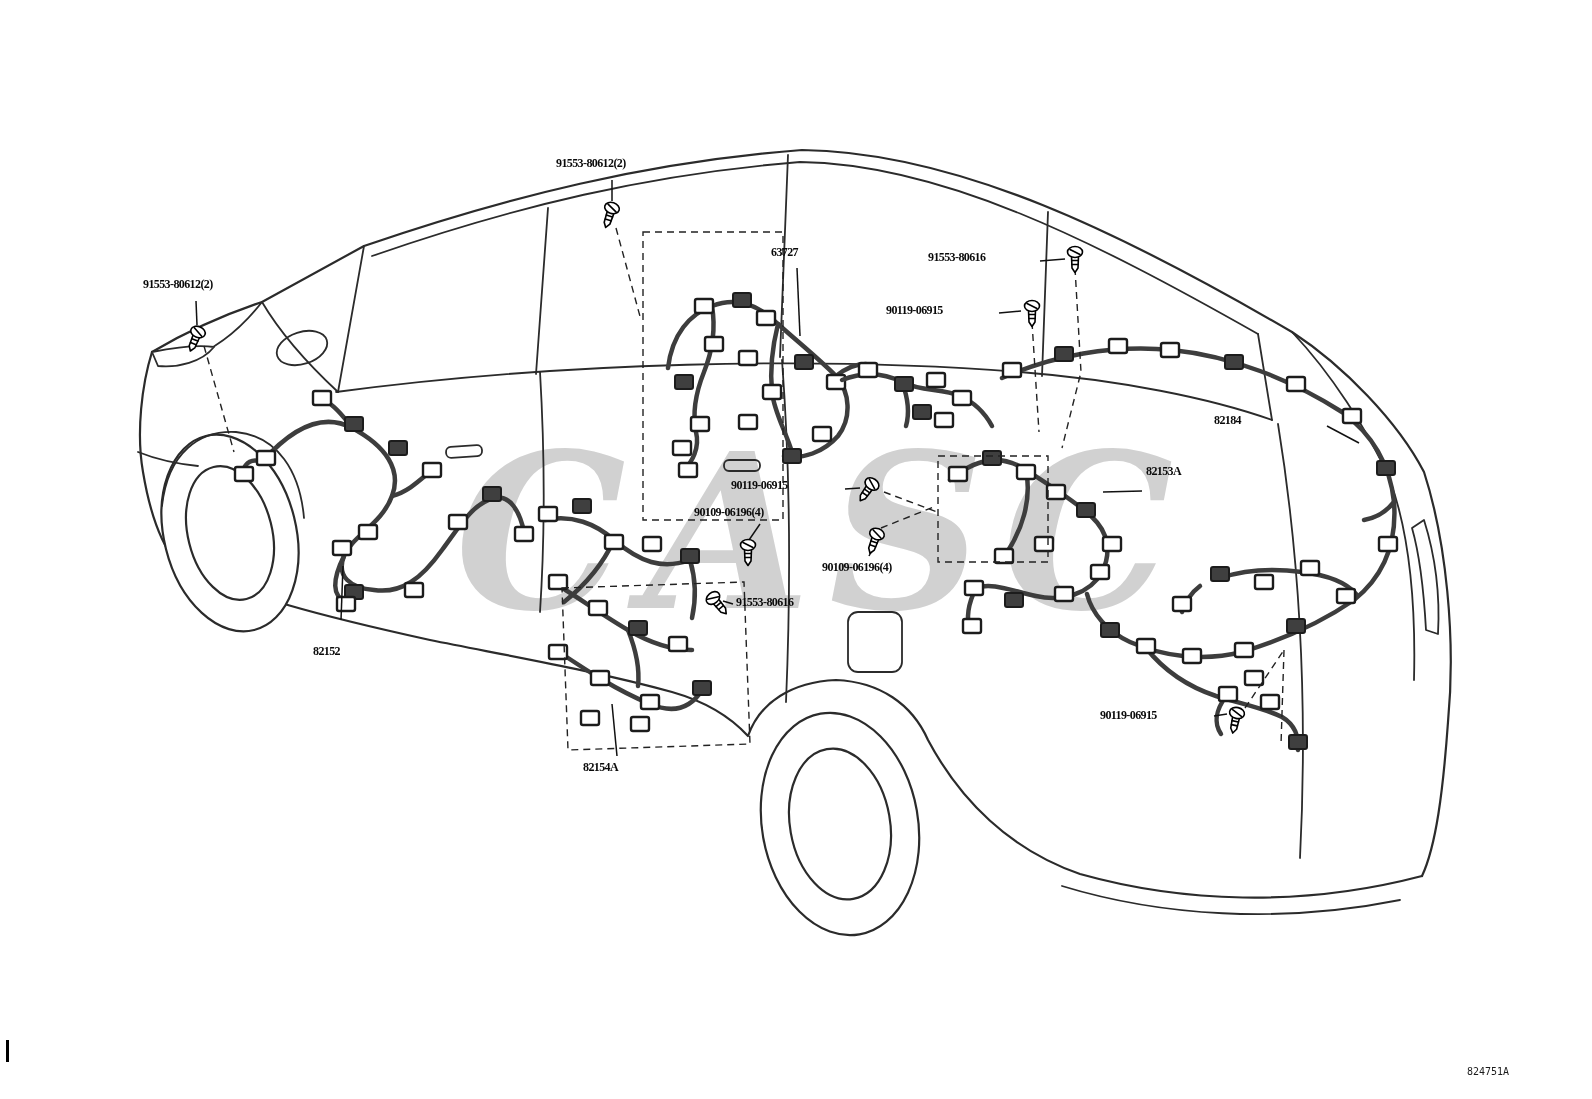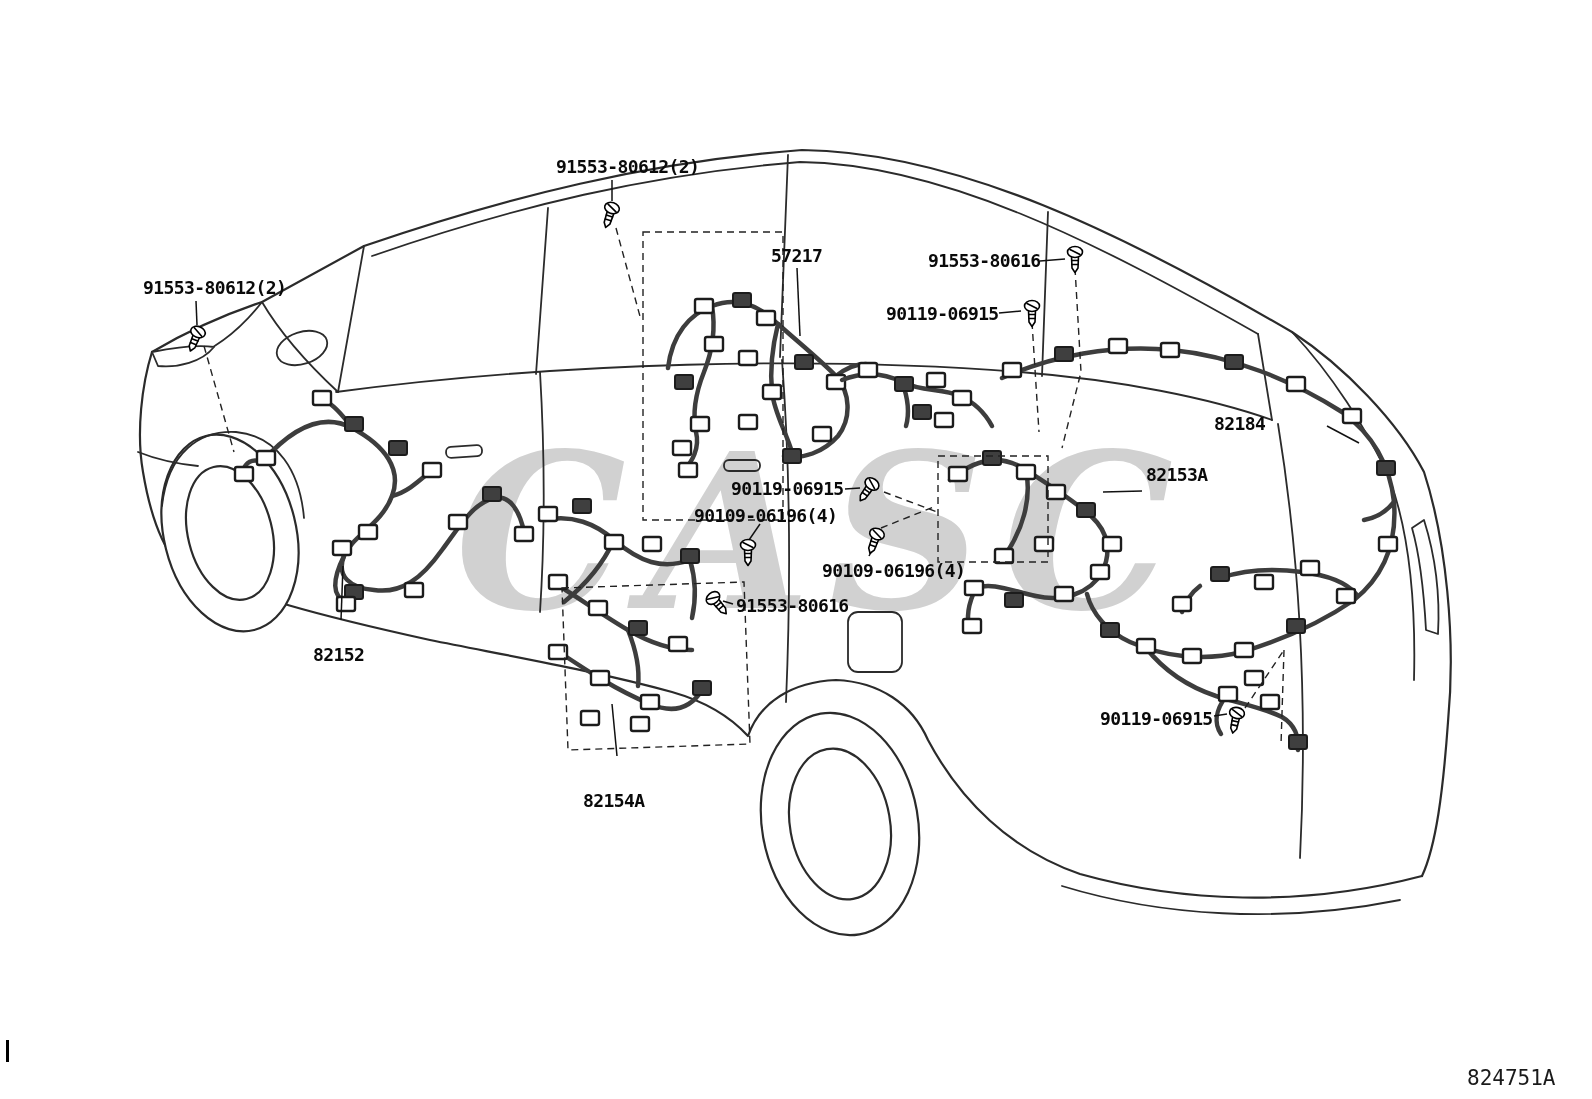--- a/index.html
+++ b/index.html
@@ -1,21 +1,21 @@
 <!DOCTYPE html>
 <html><head>
 <meta charset="utf-8">
 <style>
   html,body{margin:0;padding:0;background:#fff;}
   #page{position:relative;width:1592px;height:1099px;background:#fff;overflow:hidden;
         font-family:"DejaVu Sans Mono", monospace;}
   #diagram-svg{position:absolute;left:0;top:0;}
-  .plabel{position:absolute;white-space:nowrap;font-size:18px;font-weight:bold;
-          color:#0a0a0a;letter-spacing:-0.6px;}
-  .docnum{position:absolute;white-space:nowrap;font-size:21px;color:#1a1a1a;}
+  .plabel{position:absolute;white-space:nowrap;font-size:12px;font-weight:bold;
+          color:#0a0a0a;letter-spacing:-0.6px;font-family:Liberation Serif, serif;}
+  .docnum{position:absolute;white-space:nowrap;font-size:10px;color:#1a1a1a;}
   .edge-tick{position:absolute;left:6px;top:1040px;width:3px;height:22px;background:#000;}
   
   .body path, .body ellipse{fill:none;stroke:#2b2b2b;stroke-width:2.2;
         stroke-linejoin:round;stroke-linecap:round;}
   .detail path, .detail line, .detail ellipse, .detail rect{fill:none;stroke:#2b2b2b;
         stroke-width:1.8;stroke-linejoin:round;stroke-linecap:round;}
   .detail .lit{fill:#fff;}
   .wheel{fill:#fff;stroke:#2b2b2b;stroke-width:2.2;}
   .wire path{fill:none;stroke:#3d3d3d;stroke-width:4.5;stroke-linecap:round;stroke-linejoin:round;}
   .cw{fill:#fff;stroke:#1c1c1c;stroke-width:2.4;}
@@ -265,29 +265,29 @@
     <use href="#screw" class="screw" transform="translate(872,484) rotate(35)"></use>
     <use href="#screw" class="screw" transform="translate(748,545)"></use>
     <use href="#screw" class="screw" transform="translate(877,534) rotate(20)"></use>
     <use href="#screw" class="screw" transform="translate(713,598) rotate(-40)"></use>
     <use href="#screw" class="screw" transform="translate(1237,713) rotate(12)"></use>
   </g>
 </svg>
 
   <div class="plabel" style="left:556px;top:156px">91553-80612(2)</div>
   <div class="plabel" style="left:143px;top:277px">91553-80612(2)</div>
-  <div class="plabel" style="left:771px;top:245px">57217</div>
+  <div class="plabel" style="left:771px;top:245px">63727</div>
   <div class="plabel" style="left:928px;top:250px">91553-80616</div>
   <div class="plabel" style="left:886px;top:303px">90119-06915</div>
   <div class="plabel" style="left:1214px;top:413px">82184</div>
   <div class="plabel" style="left:731px;top:478px">90119-06915</div>
   <div class="plabel" style="left:1146px;top:464px">82153A</div>
   <div class="plabel" style="left:694px;top:505px">90109-06196(4)</div>
   <div class="plabel" style="left:822px;top:560px">90109-06196(4)</div>
   <div class="plabel" style="left:736px;top:595px">91553-80616</div>
   <div class="plabel" style="left:313px;top:644px">82152</div>
-  <div class="plabel" style="left:583px;top:790px">82154A</div>
+  <div class="plabel" style="left:583px;top:760px">82154A</div>
   <div class="plabel" style="left:1100px;top:708px">90119-06915</div>
 
   <div class="docnum" style="left:1467px;top:1066px">824751A</div>
 
   <div class="edge-tick"></div>
 </div>
 
 </body></html>

